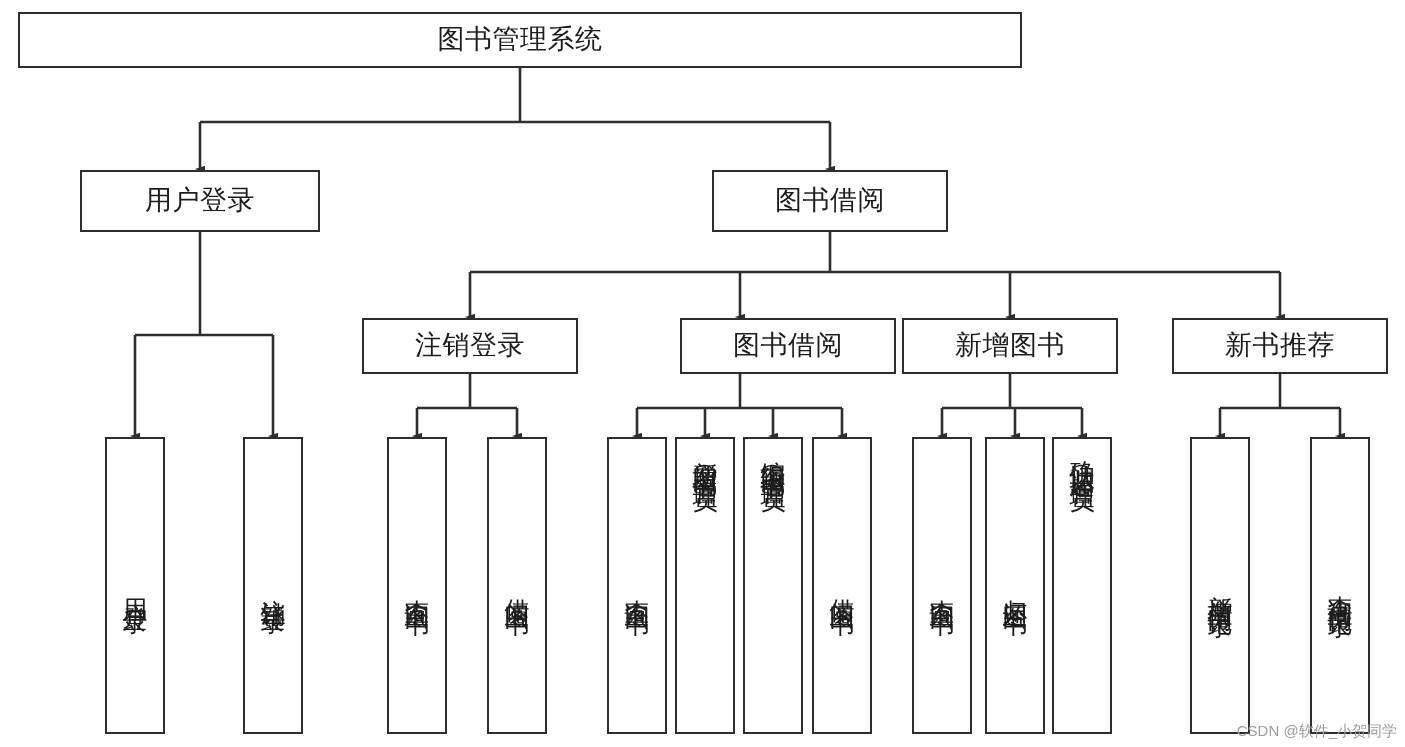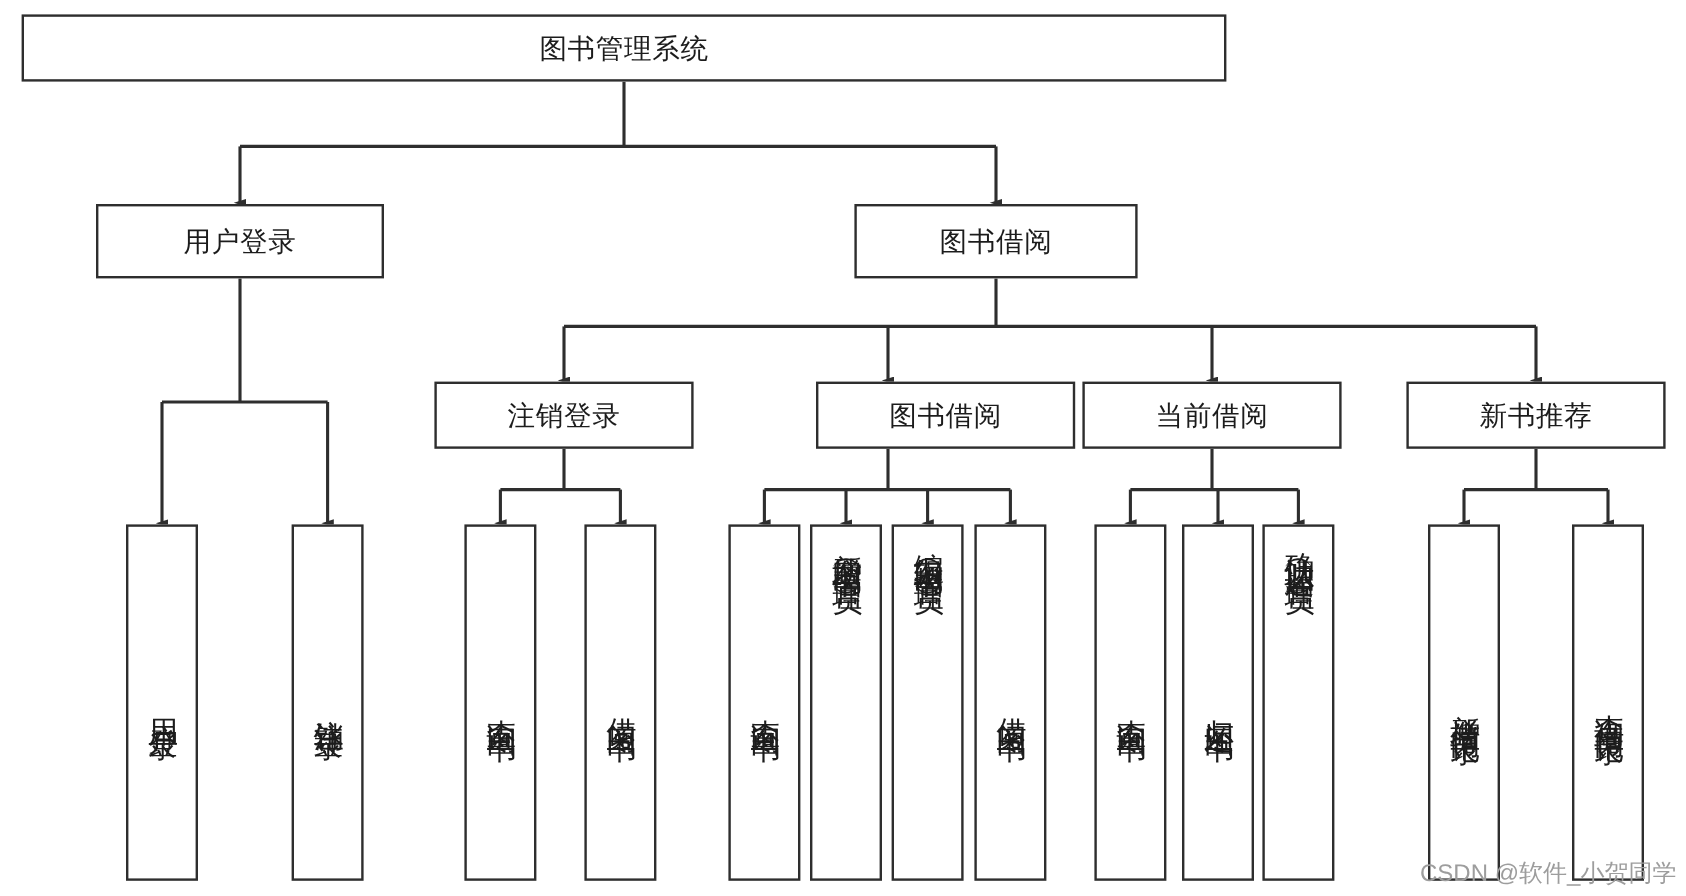--- a/index.html
+++ b/index.html
@@ -37,21 +37,21 @@
     justify-content: center;
     overflow: hidden;
   }
   .node-label {
     color: #1c1c1c;
     line-height: 1.08;
     text-align: center;
     white-space: pre;
   }
   .node-box.horizontal .node-label {
-    font-size: 23px;
+    font-size: 27px;
     letter-spacing: 0.5px;
   }
   .node-box.vertical {
     align-items: flex-start;
     padding-top: 2px;
   }
   .node-box.vertical .node-label {
     writing-mode: vertical-rl;
     text-orientation: upright;
     font-size: 25px;
@@ -59,21 +59,21 @@
     line-height: 1;
     margin: 0 auto;
   }
   .node-box.vertical.centered {
     align-items: center;
   }
   #watermark {
     position: absolute;
     right: 8px;
     bottom: 6px;
-    font-size: 20px;
+    font-size: 15px;
     color: #9d9d9d;
     white-space: nowrap;
     user-select: none;
   }
 </style>
 </head>
 <body>
 
 <div id="diagram-root">
 
@@ -130,21 +130,21 @@
       <div class="node-box horizontal" style="left: 712px; top: 170px; width: 236px; height: 62px;">
         <span class="node-label">图书借阅</span>
       </div>
       <div class="node-box horizontal" style="left: 362px; top: 318px; width: 216px; height: 56px;">
         <span class="node-label">注销登录</span>
       </div>
       <div class="node-box horizontal" style="left: 632px; top: 318px; width: 216px; height: 56px; margin-left: 48px;">
         <span class="node-label">图书借阅</span>
       </div>
       <div class="node-box horizontal" style="left: 902px; top: 318px; width: 216px; height: 56px;">
-        <span class="node-label">当前借阅</span>
+        <span class="node-label">新增图书</span>
       </div>
       <div class="node-box horizontal" style="left: 1172px; top: 318px; width: 216px; height: 56px;">
         <span class="node-label">新书推荐</span>
       </div>
       <div class="node-box vertical centered" style="left: 105px; top: 437px; width: 60px; height: 297px;">
         <span class="node-label">用户登录</span>
       </div>
       <div class="node-box vertical centered" style="left: 243px; top: 437px; width: 60px; height: 297px;">
         <span class="node-label">注销登录</span>
       </div>

